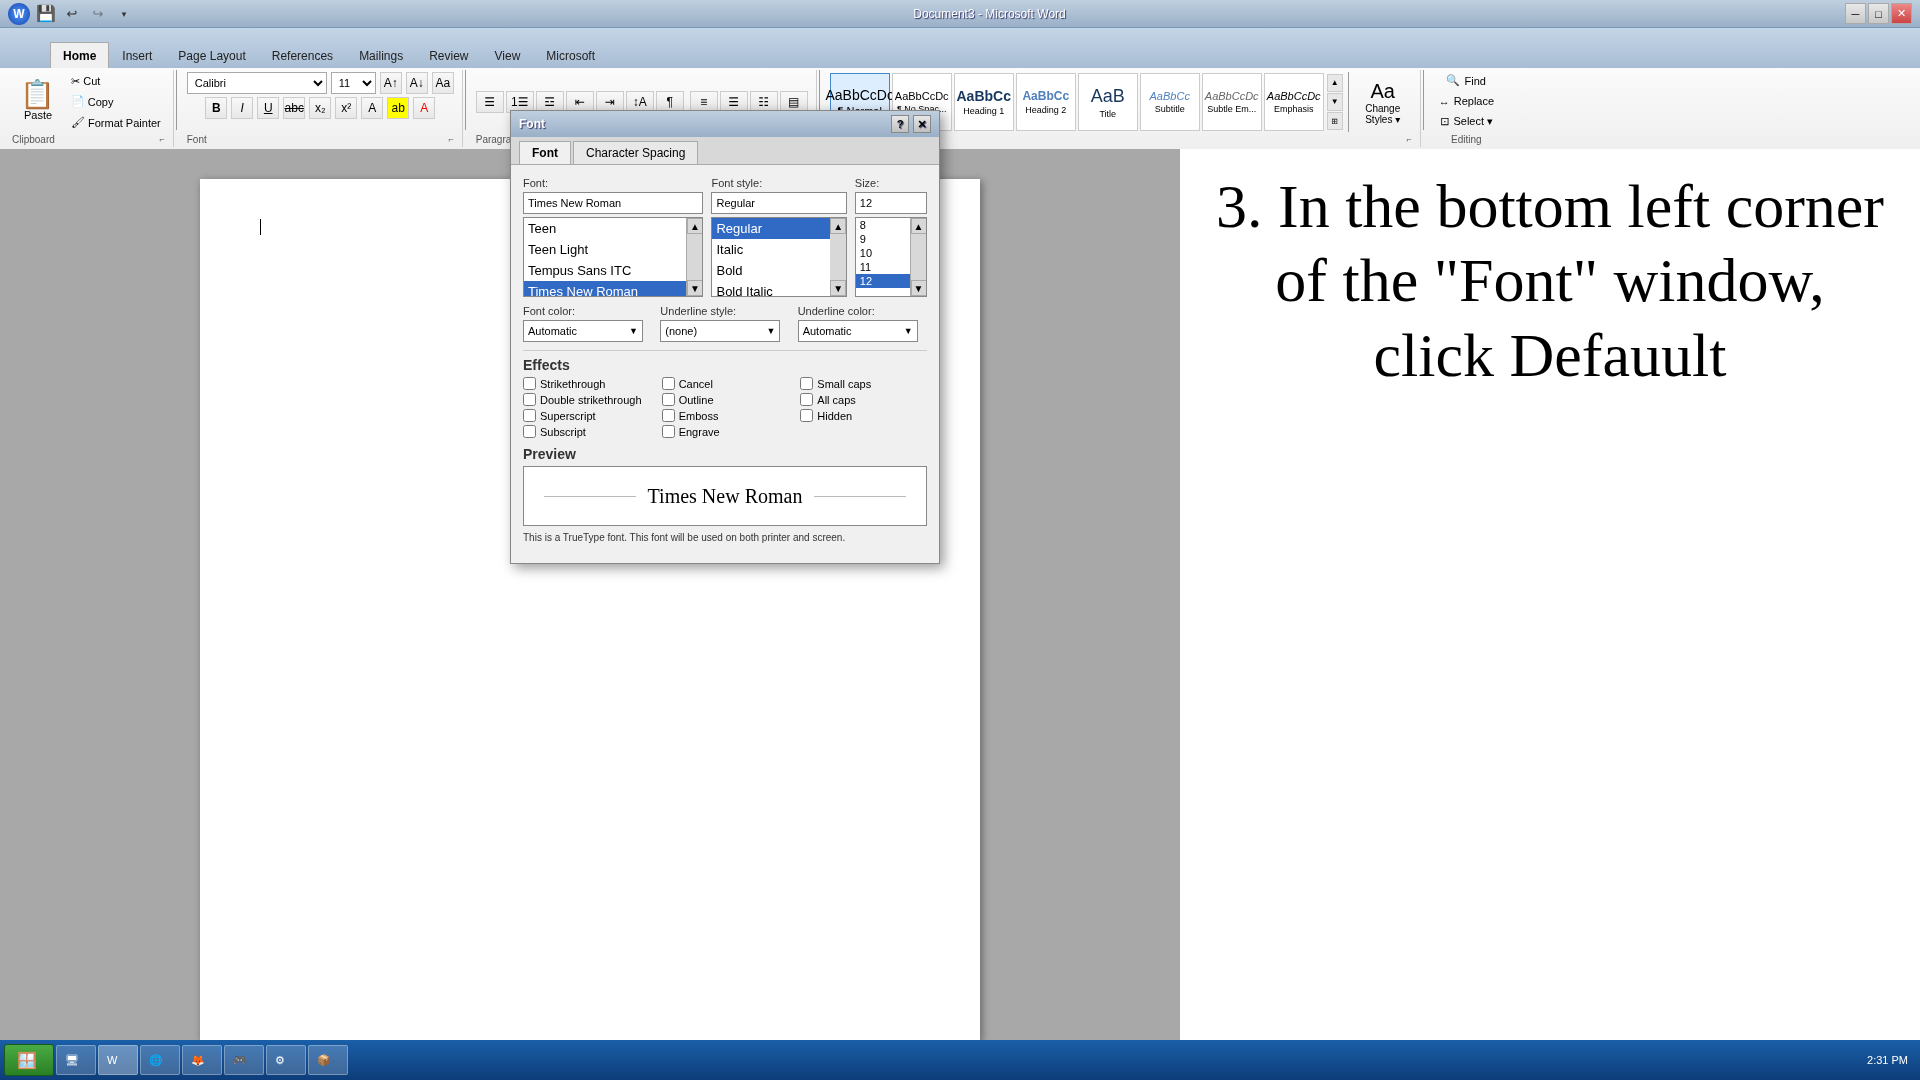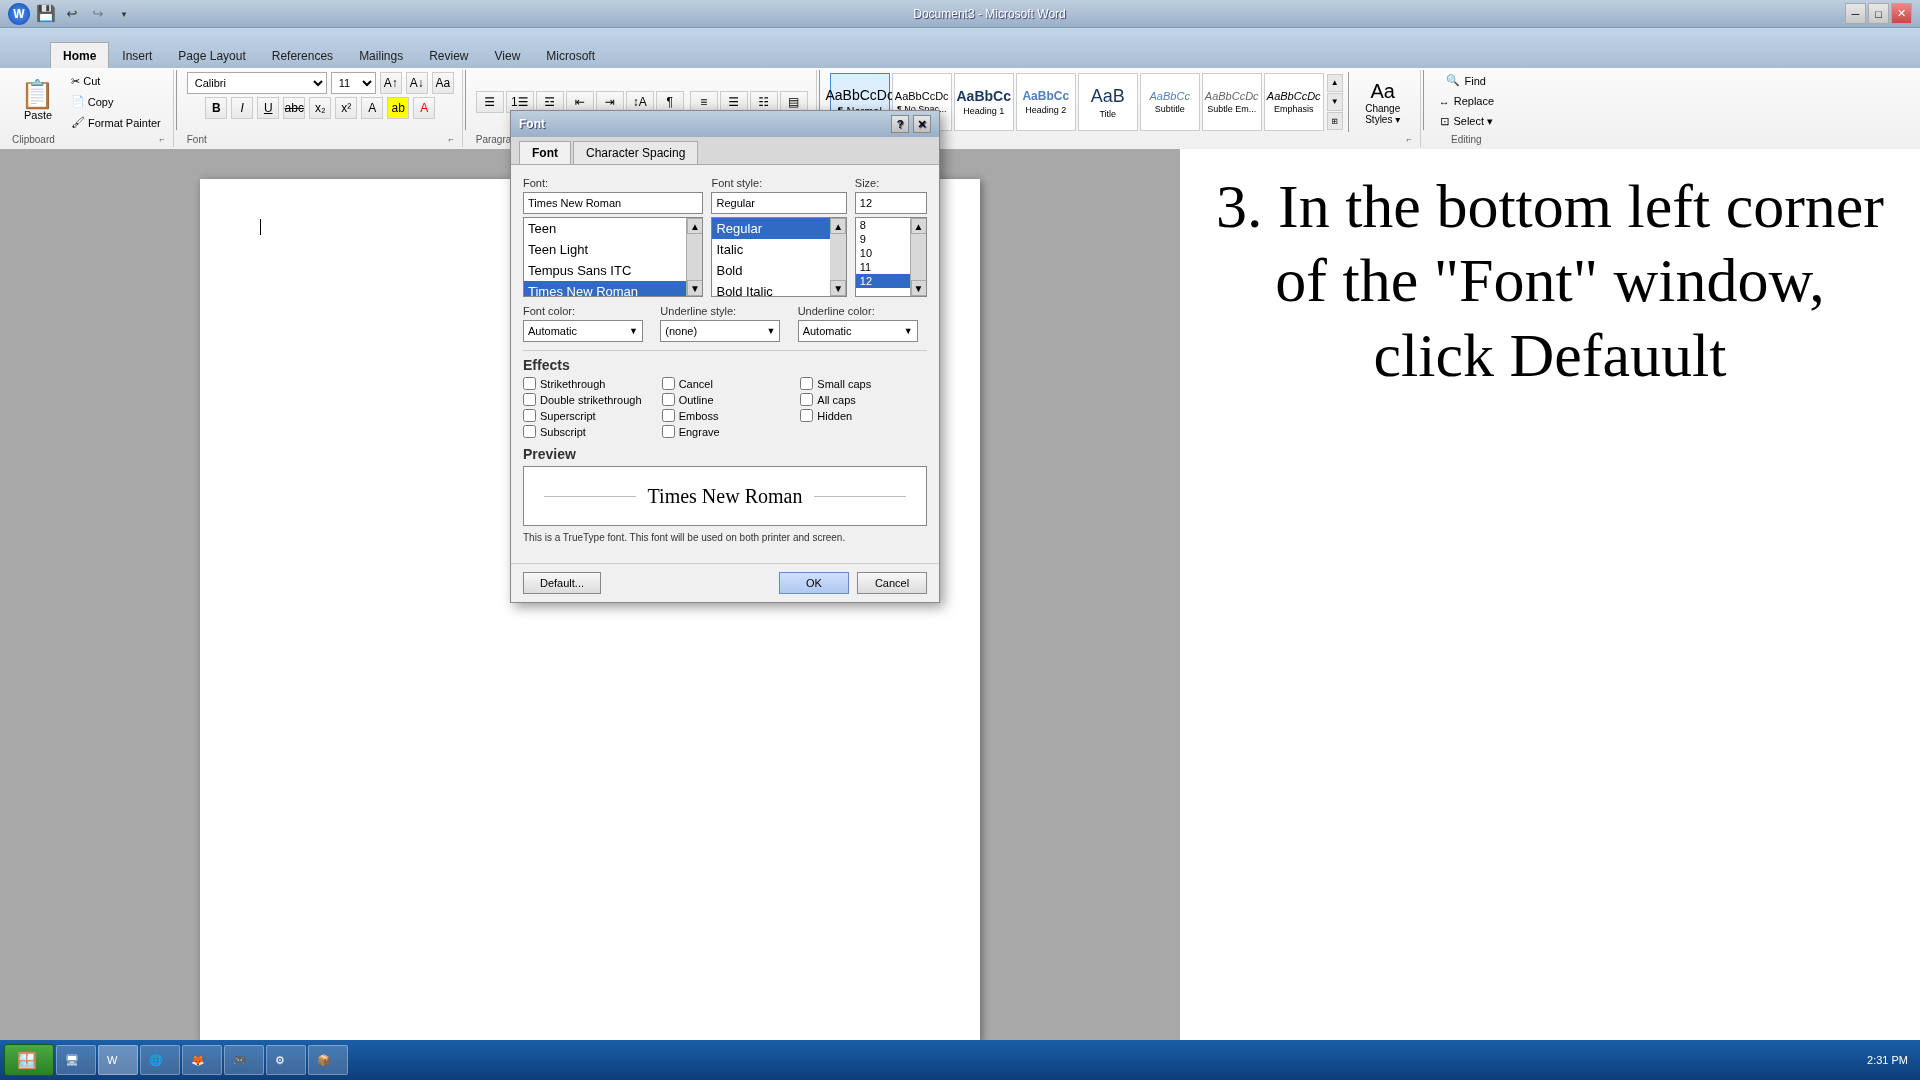--- a/index.html
+++ b/index.html
@@ -905,27 +905,20 @@
           <div style="display:flex;align-items:center;width:90%;gap:0;">
             <div style="flex:1;height:1px;background:#bbb;"></div>
             <div class="preview-font-name" style="padding:0 12px;">Times New Roman</div>
             <div style="flex:1;height:1px;background:#bbb;"></div>
           </div>
         </div>
         <div class="preview-note" style="margin-top:6px;">This is a TrueType font. This font will be used on both printer and screen.</div>
       </div>
     </div>
 
-    <div class="dialog-footer">
-      <div class="dialog-btn">Default...</div>
-      <div class="footer-right">
-        <div class="dialog-btn primary">OK</div>
-        <div class="dialog-btn">Cancel</div>
-      </div>
-    </div>
   </div>
 </div>
 
 <div class="taskbar">
   <div class="start-btn">
     <span style="font-size:16px;margin-right:4px;">🪟</span>
   </div>
   <div class="taskbar-item">🖥</div>
   <div class="taskbar-item active">
     <span>W</span>

